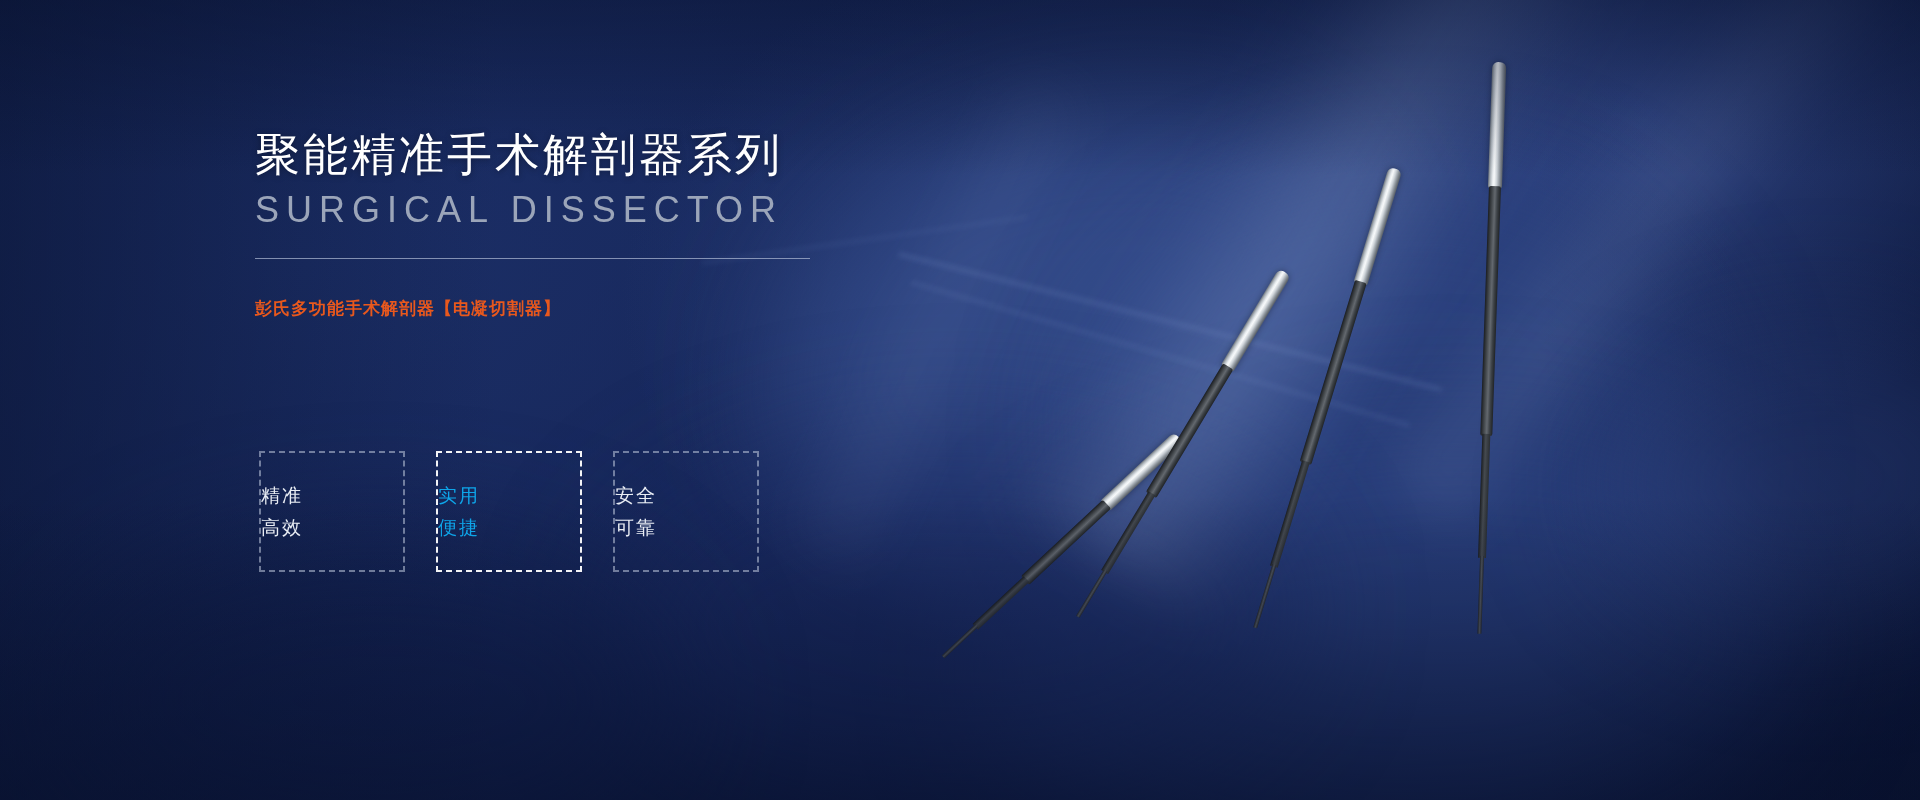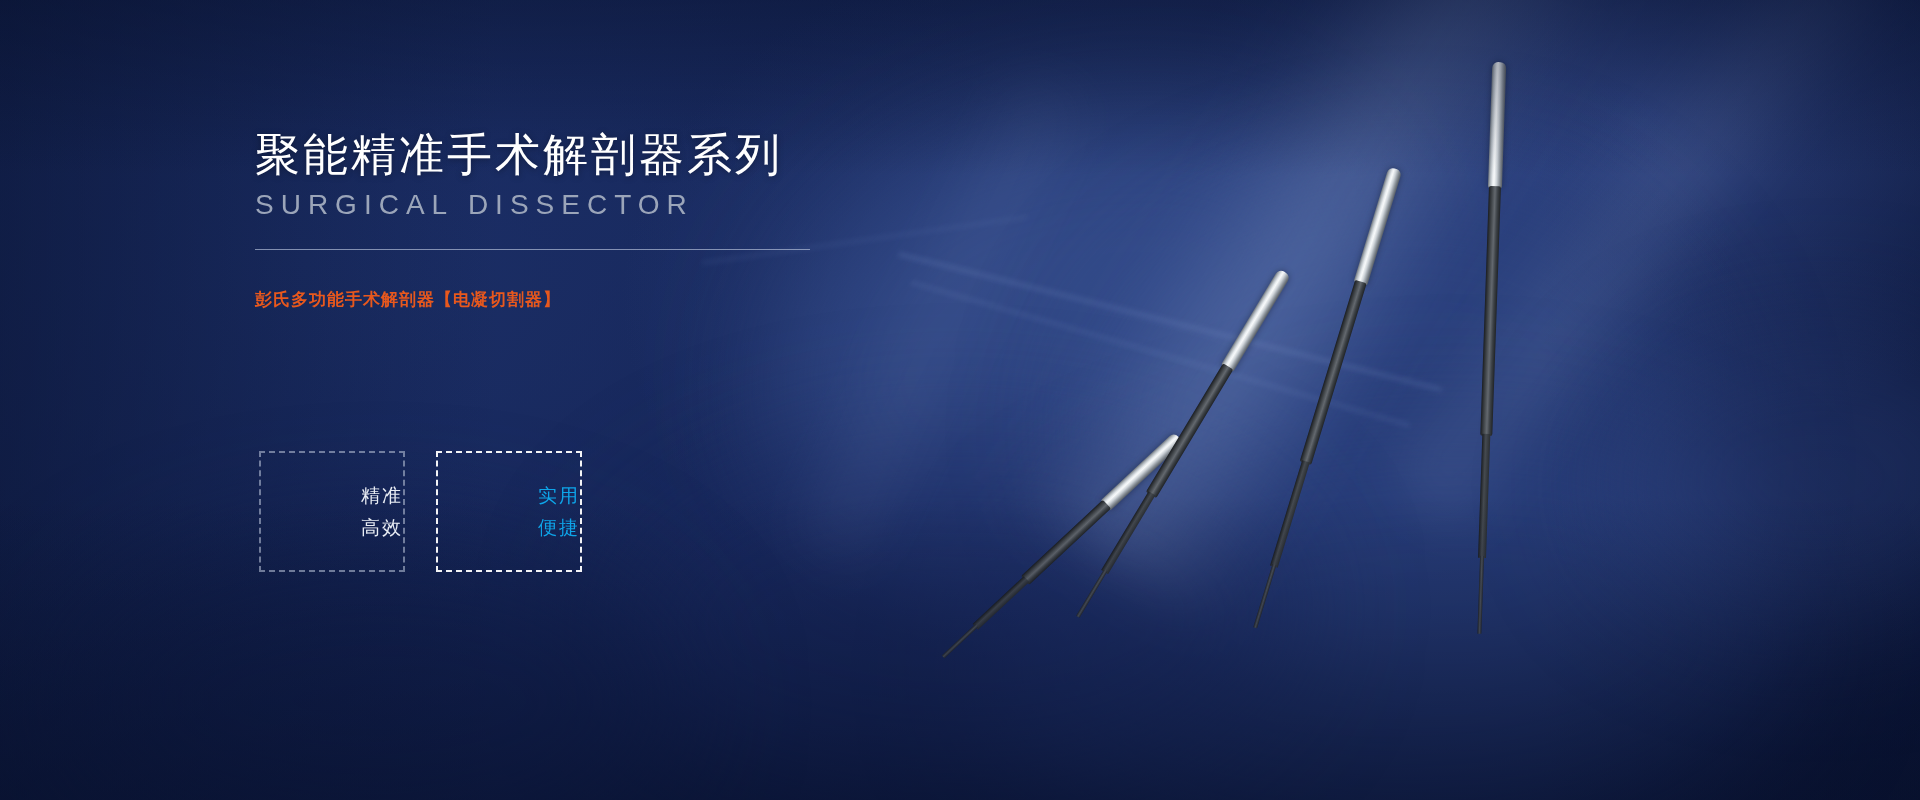--- a/index.html
+++ b/index.html
@@ -167,21 +167,21 @@
     font-size: 45px;
     letter-spacing: 3px;
     line-height: 1.12;
     font-weight: 400;
     white-space: nowrap;
     text-shadow: 0 1px 6px rgba(0,0,0,0.35);
   }
   .subhead {
     margin-top: 10px;
     color: #9ba5b9;
-    font-size: 28px;
+    font-size: 36px;
     letter-spacing: 7px;
     font-weight: 300;
     line-height: 1.1;
     white-space: nowrap;
   }
   .divider {
     margin-top: 28px;
     width: 555px;
     height: 1px;
     background: rgba(176,188,214,0.70);
@@ -201,21 +201,21 @@
     top: 451px;
     display: flex;
     gap: 31px;
   }
   .feature-box {
     width: 146px;
     height: 121px;
     box-sizing: border-box;
     display: flex;
     flex-direction: column;
-    align-items: flex-end;
+    align-items: flex-start;
     justify-content: center;
     border: 2px dashed rgba(190,200,220,0.55);
     color: #e9edf4;
     font-size: 19px;
     line-height: 1.65;
     letter-spacing: 2px;
   }
   .feature-box.bright {
     border-color: rgba(255,255,255,0.95);
     color: #0ea5e9;
@@ -292,16 +292,20 @@
     <div class="feature-box">
       <span class="fl">精准</span>
       <span class="fl">高效</span>
     </div>
 
     <div class="feature-box bright">
       <span class="fl">实用</span>
       <span class="fl">便捷</span>
     </div>
 
+    <div class="feature-box">
+      <span class="fl">安全</span>
+      <span class="fl">可靠</span>
+    </div>
 
   </div>
 
 </div>
 
 </body></html>

